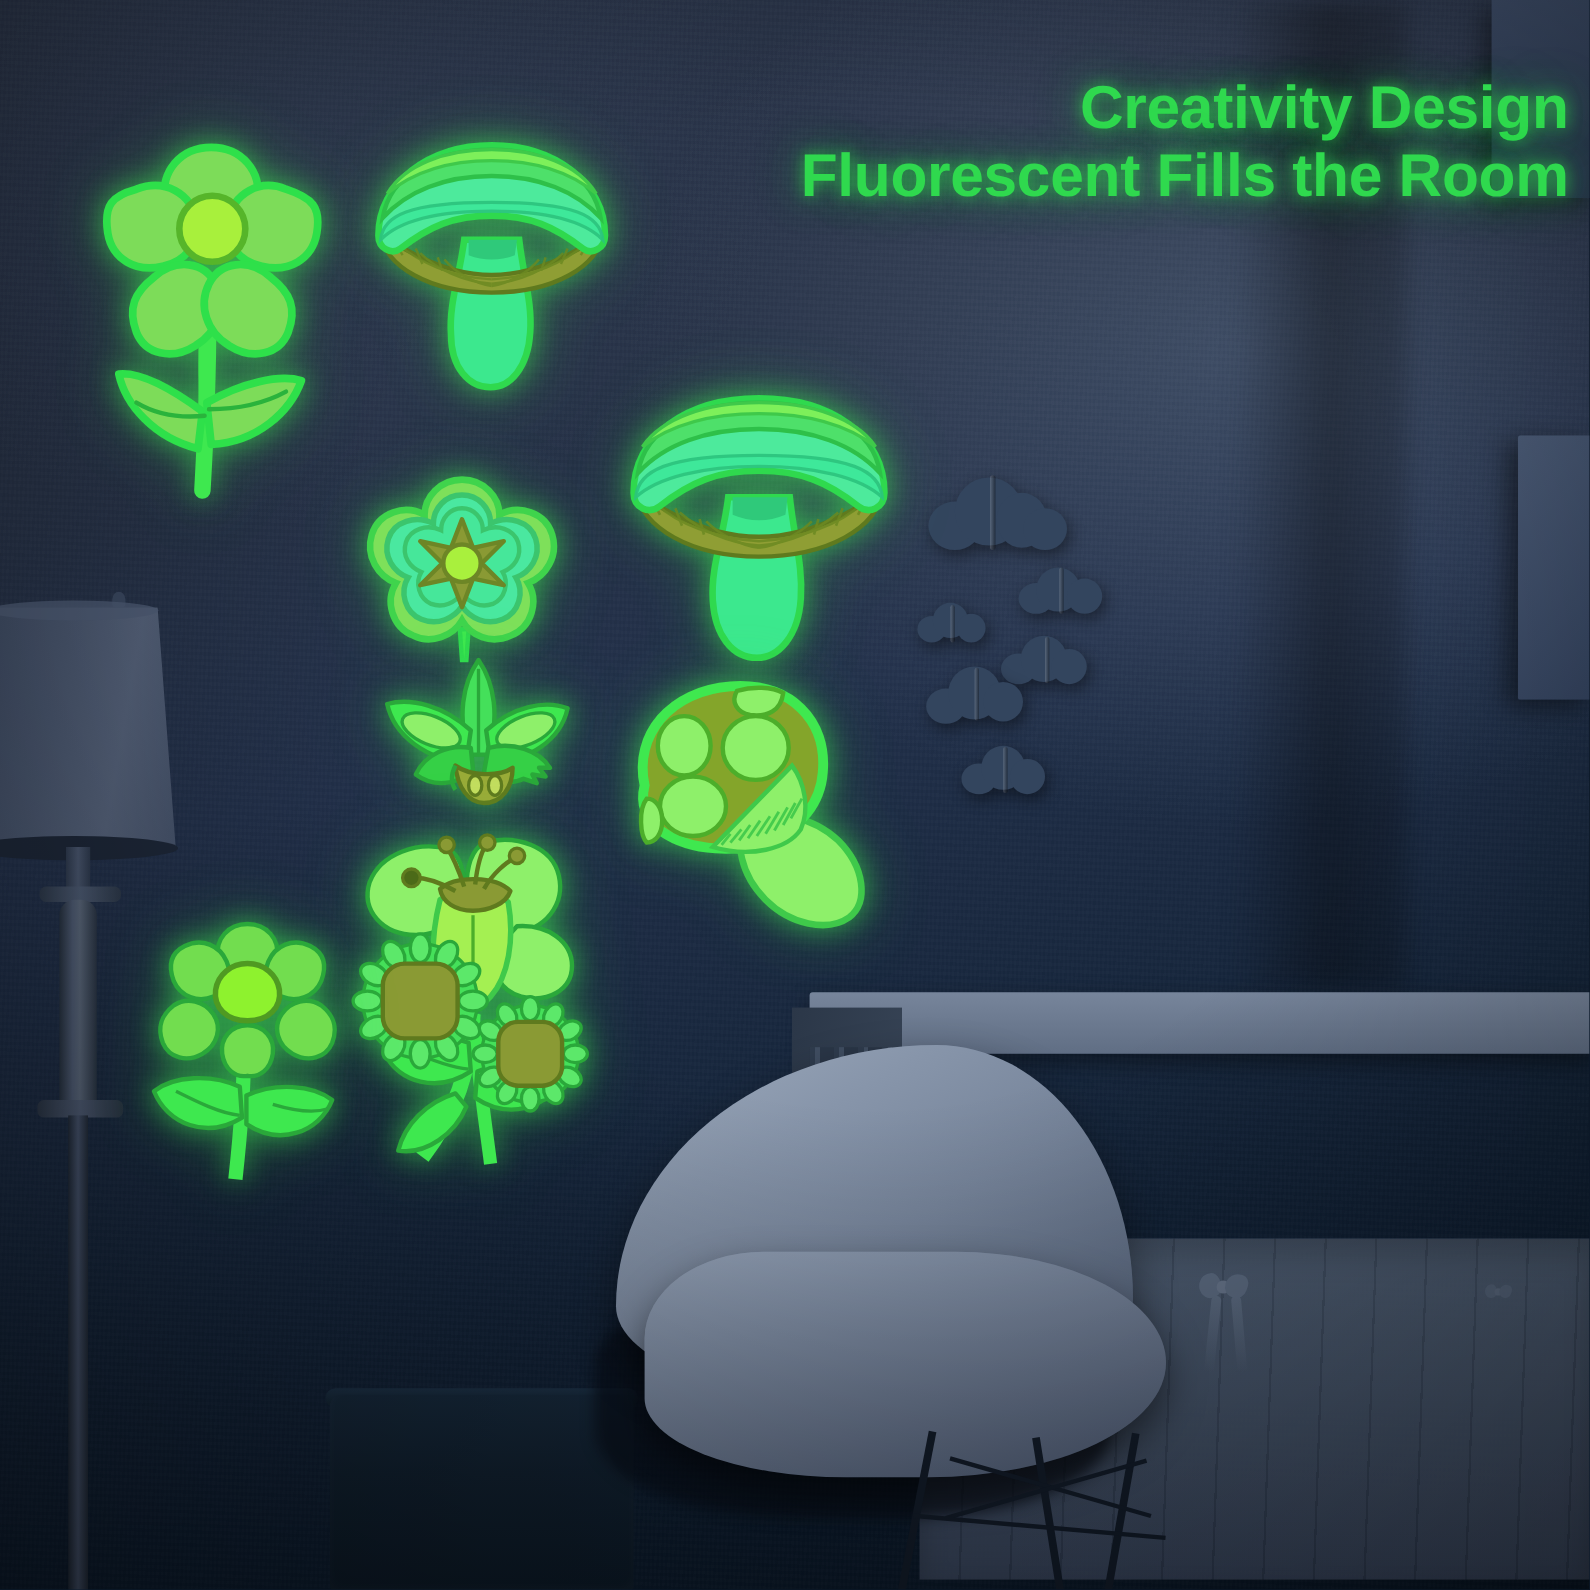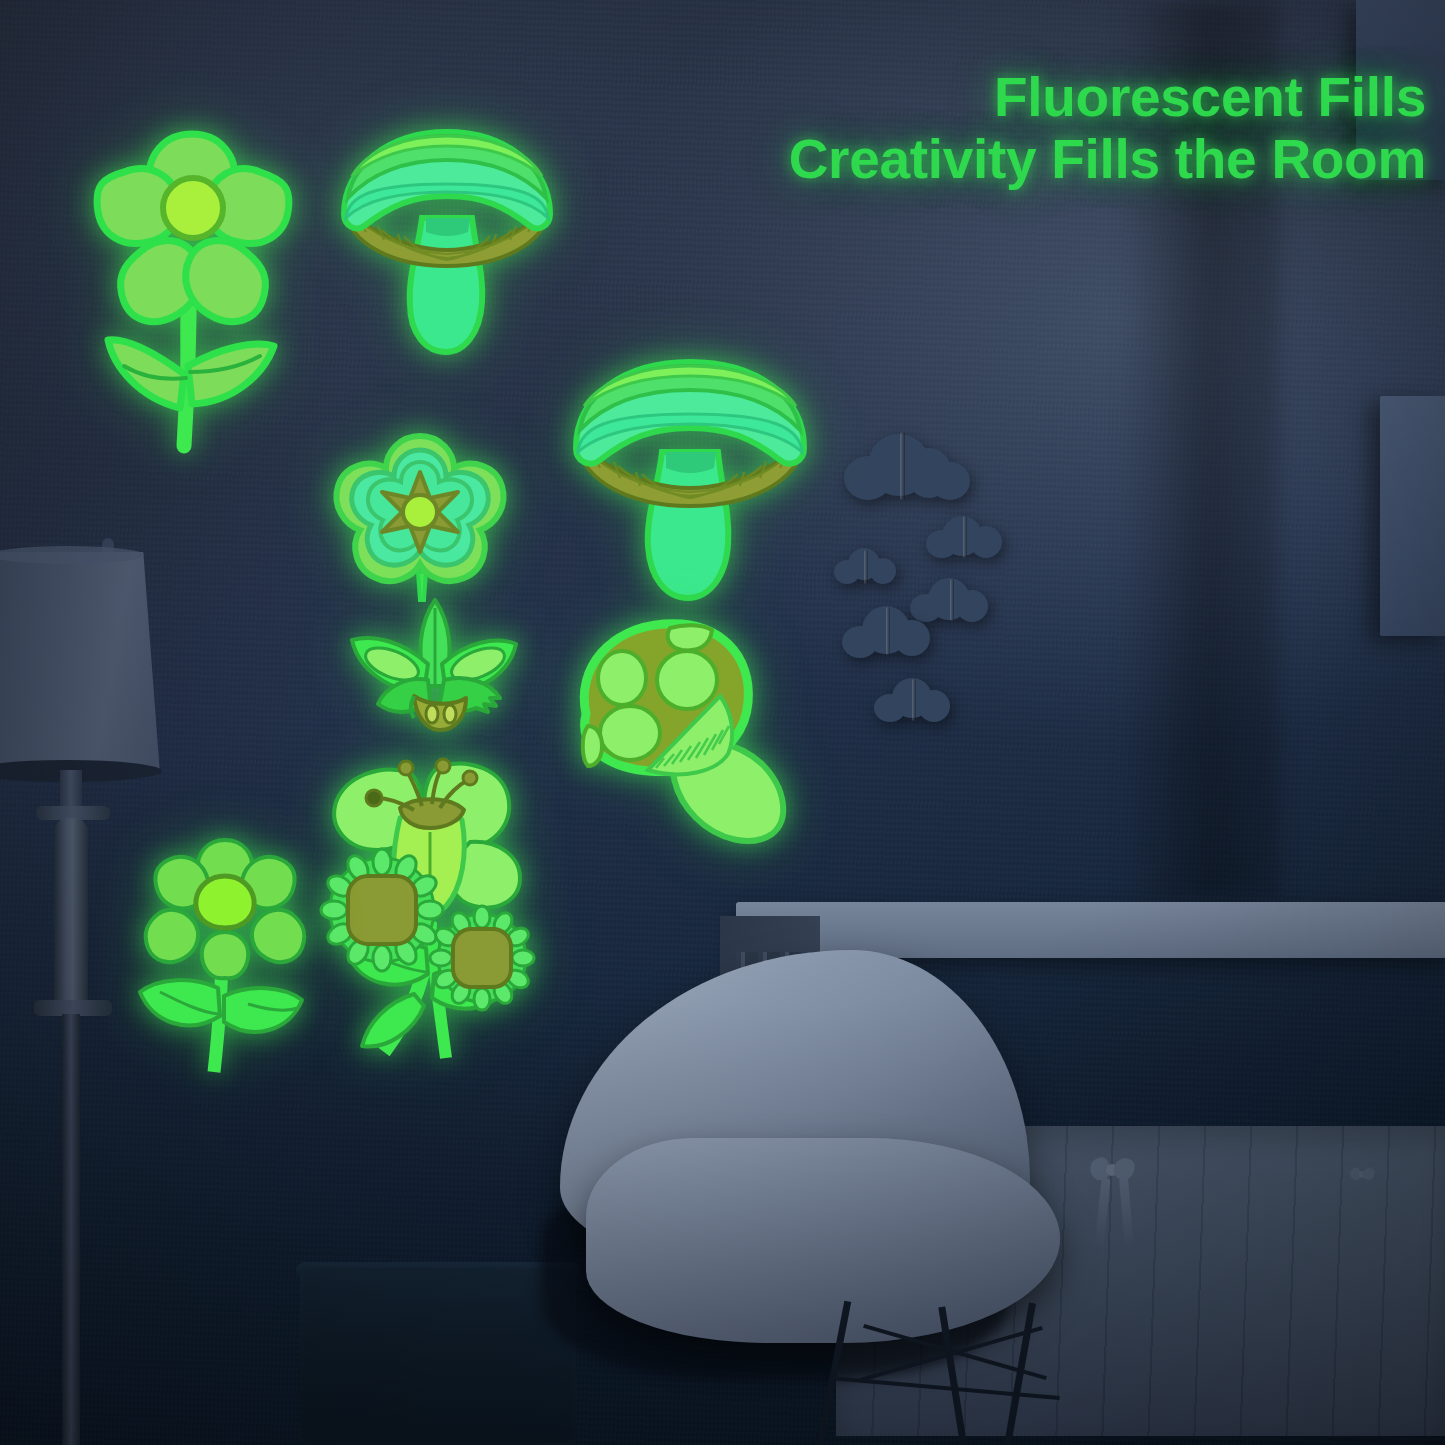--- a/index.html
+++ b/index.html
@@ -211,22 +211,22 @@
     <div class="abs leg" style="left:420px;top:356px;width:7px;height:150px;transform:rotate(-9deg);"></div>
     <div class="abs leg" style="left:486px;top:352px;width:7px;height:150px;transform:rotate(10deg);"></div>
     <div class="abs leg" style="left:330px;top:400px;width:190px;height:4px;transform:rotate(16deg);"></div>
     <div class="abs leg" style="left:326px;top:402px;width:190px;height:4px;transform:rotate(-16deg);"></div>
     <div class="abs leg" style="left:300px;top:436px;width:230px;height:4px;transform:rotate(5deg);"></div>
   </div>
 
   <div class="abs" id="wall-vignette"></div>
 
   <div class="abs" id="headline">
-    <div>Fluorescent Fills</div>
-    <div>Creativity Fills the Room</div>
+    <div>Creativity Design</div>
+    <div>Fluorescent Fills the Room</div>
   </div>
 
   <div class="decal" style="left:88px;top:116px;width:210px;height:340px;">
     <svg viewBox="0 0 210 340" width="210" height="340">
       <g stroke="#2ee04a" stroke-width="7" stroke-linejoin="round" stroke-linecap="round" fill="#7ddc59">
         <path d="M100 250 C98 210 100 180 101 150" stroke="#3ee84f" stroke-width="14" fill="none"></path>
         <path d="M101 150 C102 200 100 260 96 330" stroke="#3ee84f" stroke-width="15" fill="none"></path>
 
         <path d="M96 258 C66 236 38 222 20 224 C26 252 52 282 92 292 Z"></path>
         <path d="M100 250 C132 232 166 224 186 230 C176 258 146 286 104 288 Z"></path>

